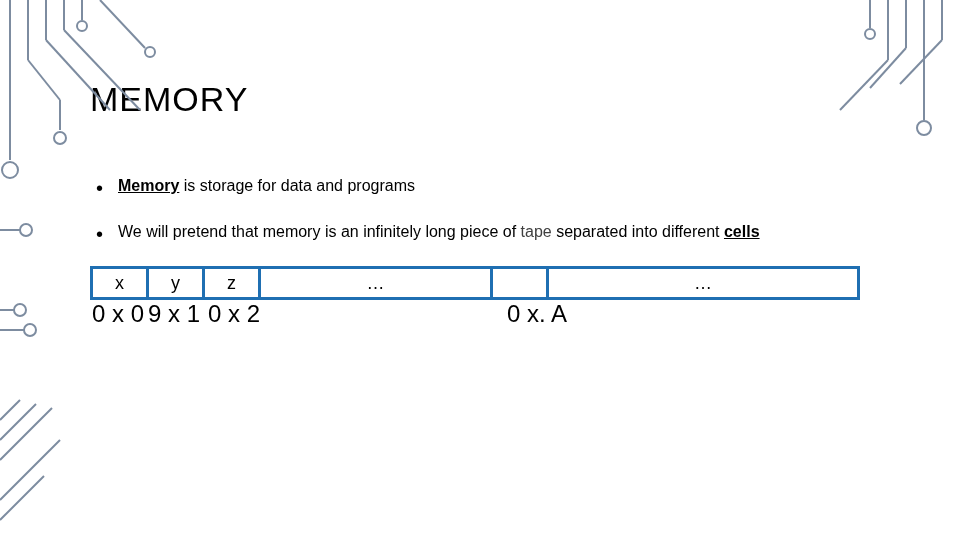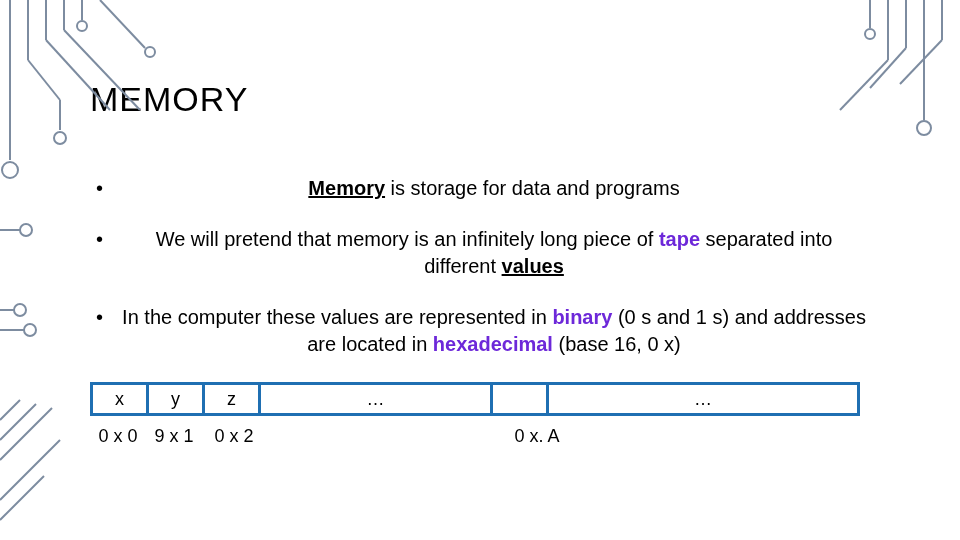--- a/index.html
+++ b/index.html
@@ -1,37 +1,37 @@
 <!DOCTYPE html>
 <html><head>
   <meta charset="utf-8">
   <style>
     * { margin: 0; padding: 0; box-sizing: border-box; }
     html, body { width: 960px; height: 540px; overflow: hidden; font-family: Arial, Helvetica, sans-serif; background: #fff; }
     .slide { position: relative; width: 960px; height: 414px; padding: 80px 90px 40px 90px; }
     .bg-svg { position: absolute; inset: 0; width: 960px; height: 540px; pointer-events: none; }
     .title { font-size: 34px; letter-spacing: 1px; font-weight: 400; color: #000; margin-bottom: 56px; }
     .bullets { list-style: none; }
-    .bullets li { position: relative; padding-left: 28px; font-size: 20px; line-height: 1.35; color: #000; margin-bottom: 24px; text-align: center; }
+    .bullets li { position: relative; padding-left: 28px; font-size: 16px; line-height: 1.35; color: #000; margin-bottom: 24px; }
     .bullets li::before { content: "•"; position: absolute; left: 6px; top: 0; font-size: 20px; color: #000; }
     .kw-bold { font-weight: 700; }
     .kw-underline { text-decoration: underline; }
-    .kw-color { color: #6d28d9; font-weight: 700; }
+    .kw-color { color: #404040; font-weight: 400; }
 
     .tape-wrap { position: relative; margin-top: 22px; }
     .tape { display: flex; border: 3px solid #1f6fb2; width: 770px; height: 34px; }
     .cell { border-right: 3px solid #1f6fb2; display: flex; align-items: center; justify-content: center; font-size: 18px; }
     .cell.c0 { width: 56px; }
     .cell.c1 { width: 56px; }
     .cell.c2 { width: 56px; }
     .cell.c3 { width: 232px; }
     .cell.c4 { width: 56px; }
     .cell.c5 { flex: 1; border-right: none; }
 
-    .addrs { position: relative; width: 770px; margin-top: 10px; height: 22px; font-size: 18px; }
+    .addrs { position: relative; width: 770px; height: 22px; font-size: 24px; }
     .addr { position: absolute; transform: translateX(-50%); }
     .a0 { left: 28px; }
     .a1 { left: 84px; }
     .a2 { left: 144px; }
     .a3 { left: 447px; }
   </style>
 </head>
 <body>
 
 <div class="slide">
@@ -80,24 +80,21 @@
     </g>
   </svg>
 
   <h1 class="title">MEMORY</h1>
 
   <ul class="bullets">
     <li>
       <span class="kw-bold kw-underline">Memory</span><span> is storage for data and programs</span>
     </li>
     <li>
-      <span>We will pretend that memory is an infinitely long piece of </span><span class="kw-color">tape</span><span> separated into different </span><span class="kw-bold kw-underline">values</span>
-    </li>
-    <li>
-      <span>In the computer these values are represented in </span><span class="kw-color">binary</span><span> (0 s and 1 s) and addresses are located in </span><span class="kw-color">hexadecimal</span><span> (base 16, 0 x)</span>
+      <span>We will pretend that memory is an infinitely long piece of </span><span class="kw-color">tape</span><span> separated into different </span><span class="kw-bold kw-underline">cells</span>
     </li>
   </ul>
 
   <div class="tape-wrap">
     <div class="tape">
       <div class="cell c0">x</div>
       <div class="cell c1">y</div>
       <div class="cell c2">z</div>
       <div class="cell c3">…</div>
       <div class="cell c4"></div>

